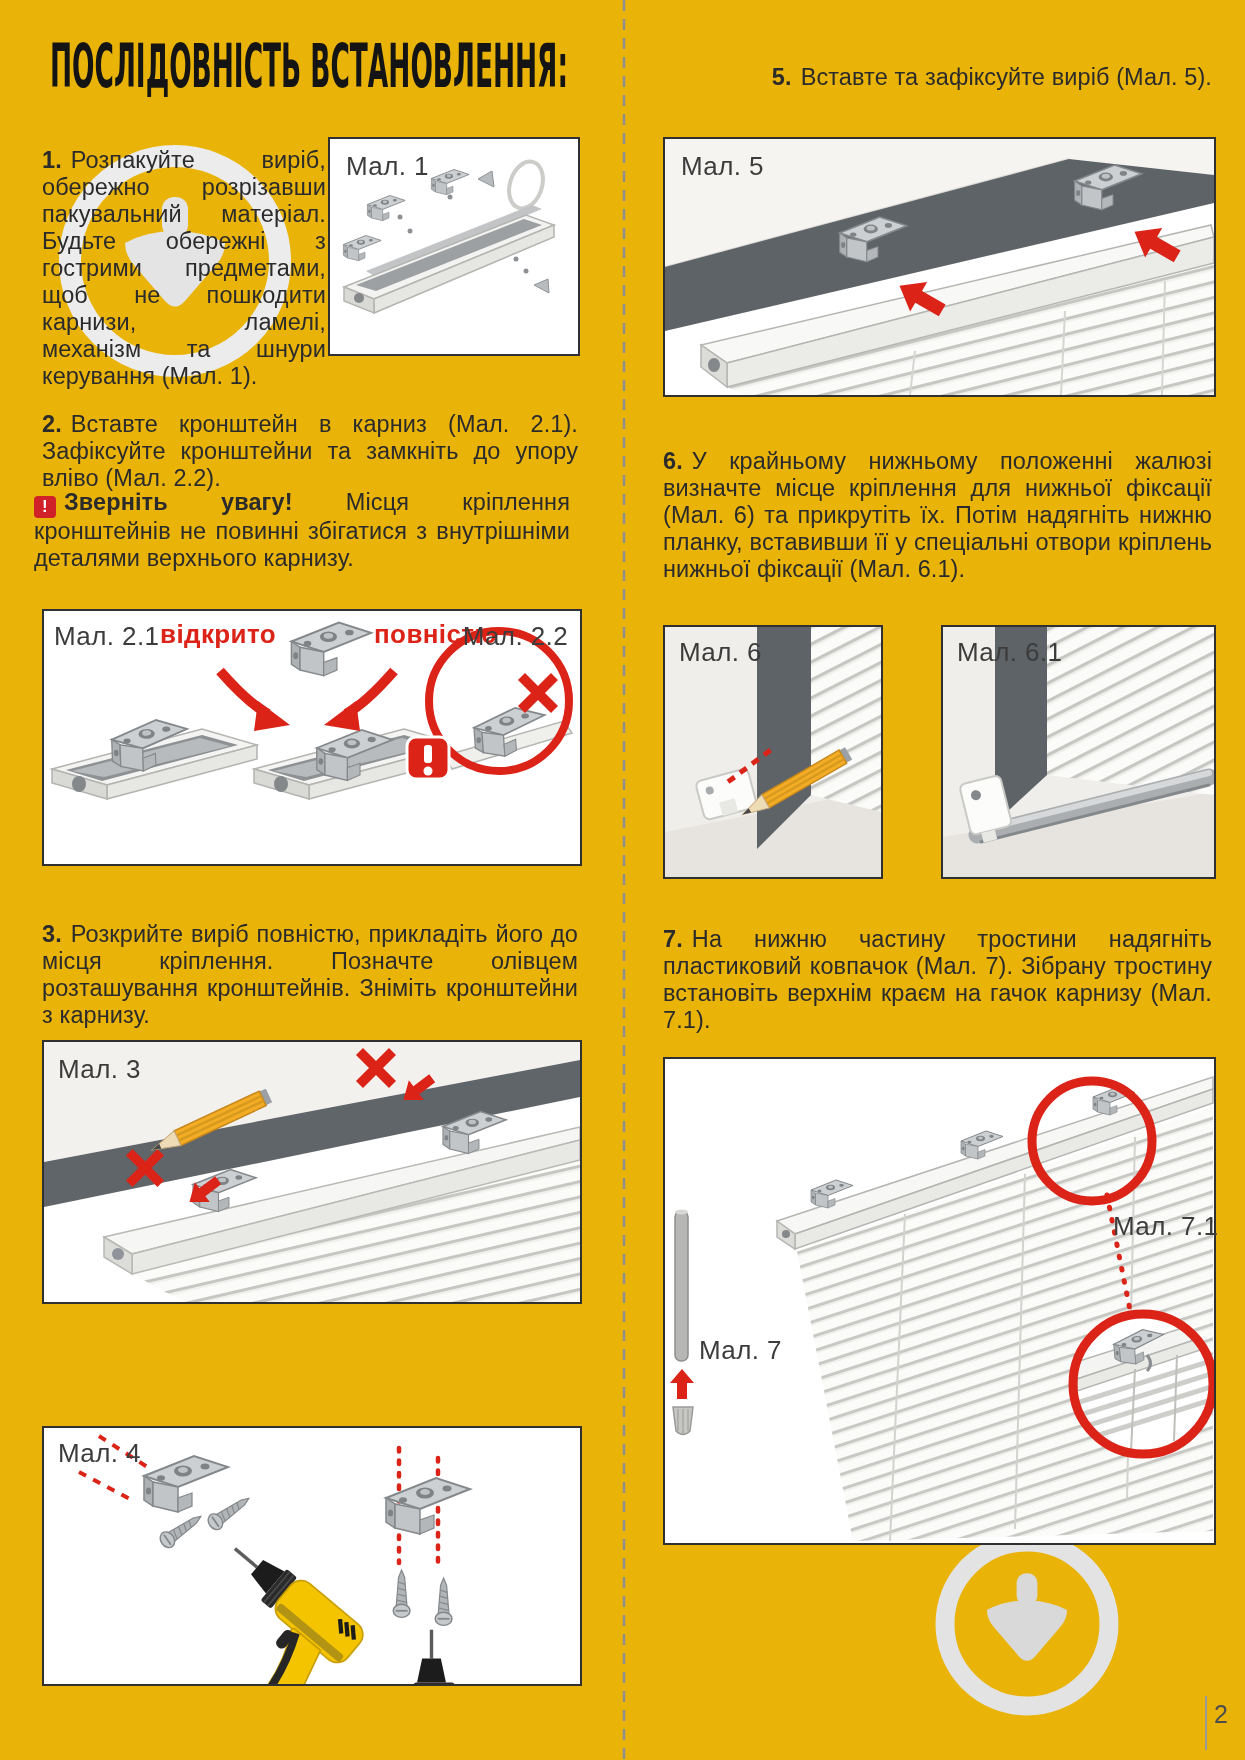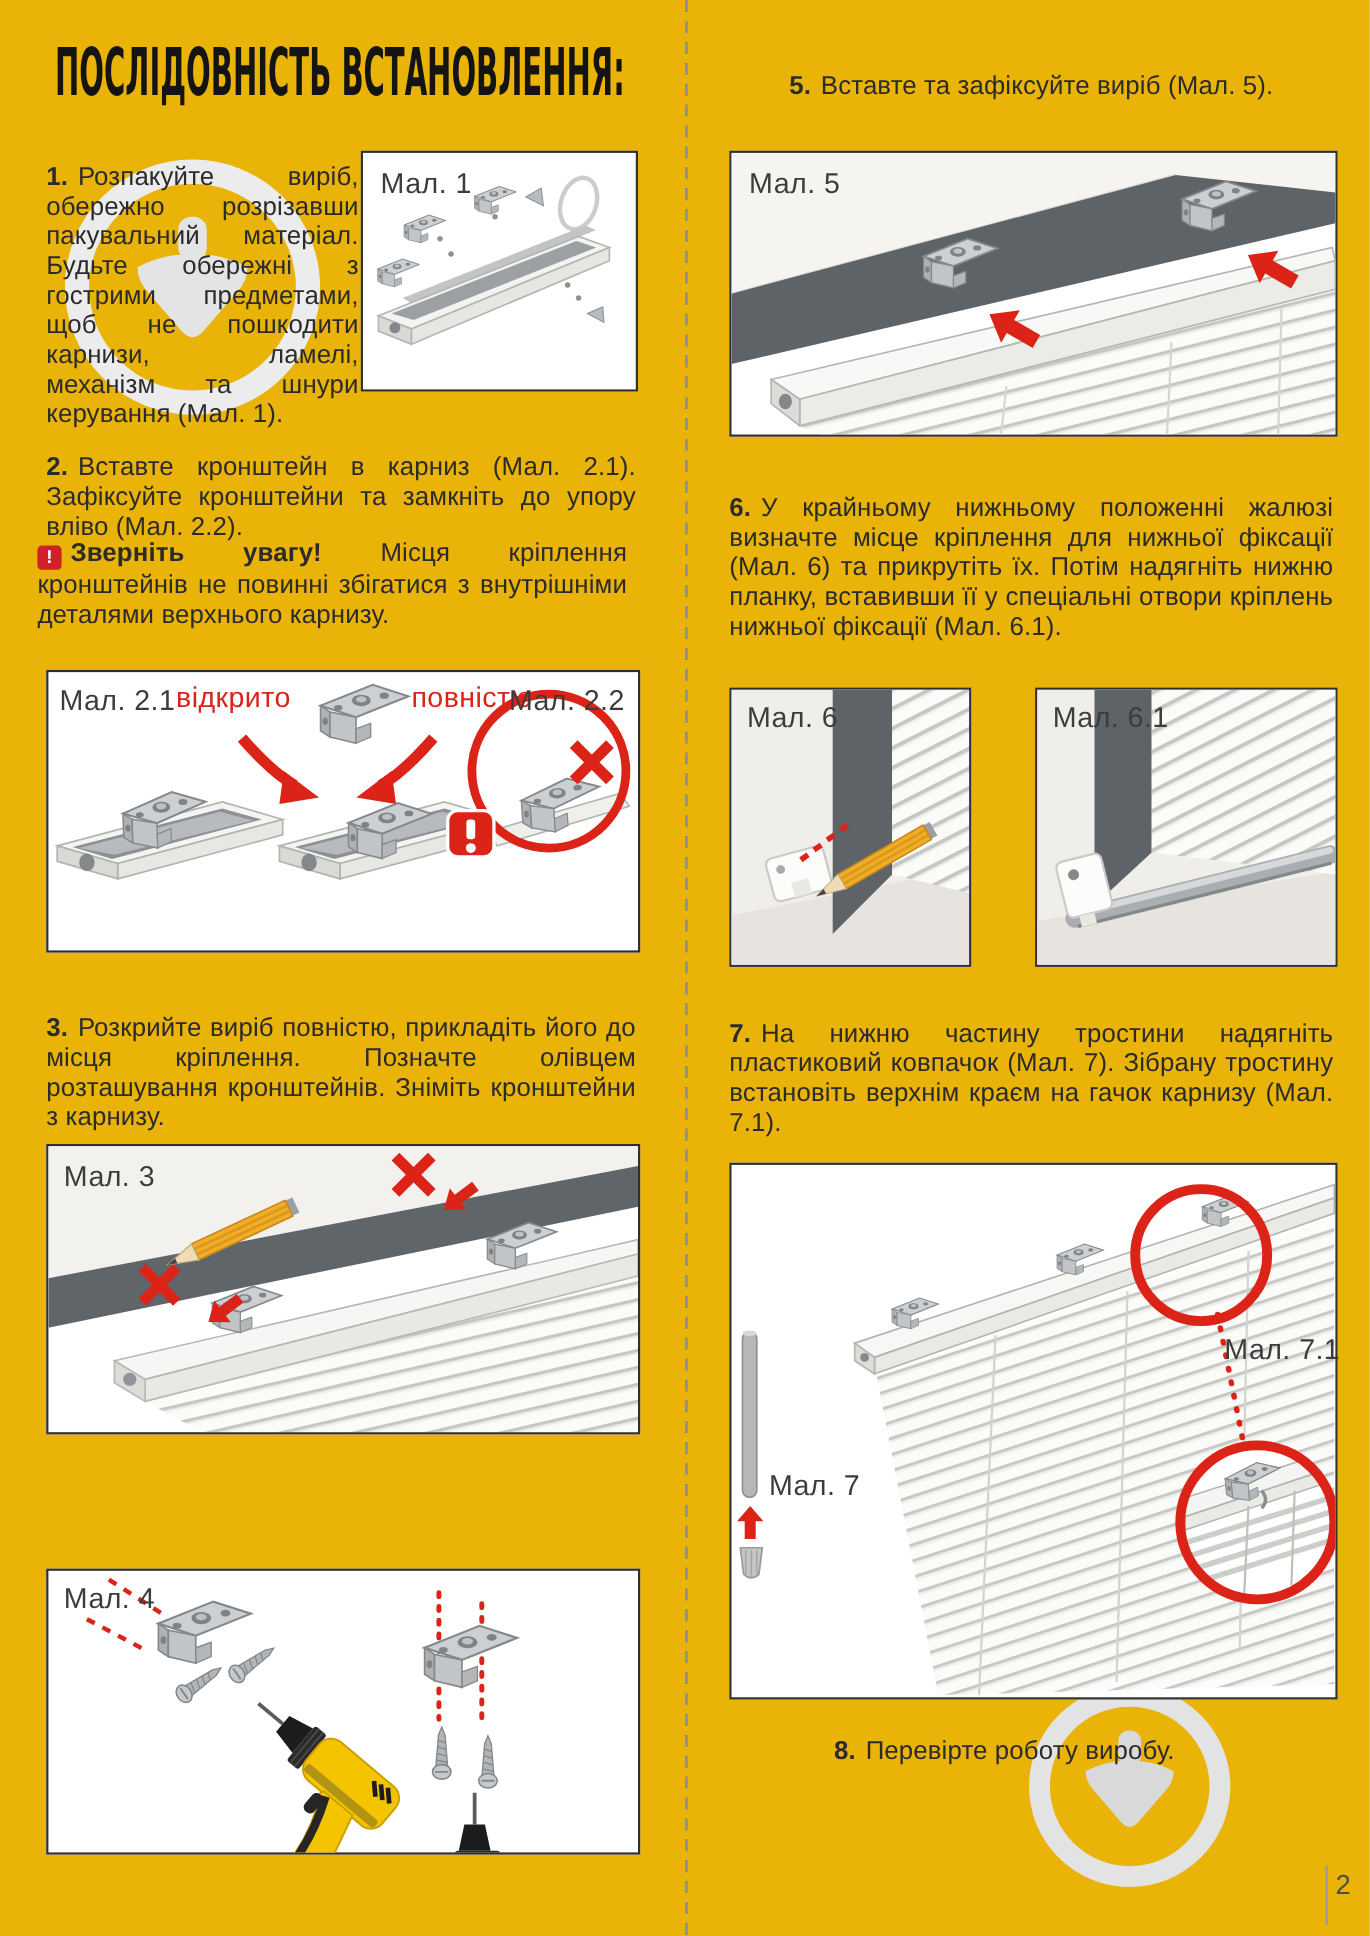--- a/index.html
+++ b/index.html
@@ -4,25 +4,25 @@
 <style>
   html,body{margin:0;padding:0;background:#cfcfcf;}
   .page{position:relative;width:1245px;height:1760px;background:#eab308;
         font-family:"Liberation Sans",sans-serif;color:#282828;overflow:hidden;margin:0 auto;}
   .title{position:absolute;left:50px;top:36px;font-family:"DejaVu Sans",sans-serif;
          font-weight:bold;font-size:60px;line-height:60px;color:#141414;white-space:nowrap;
          transform:scaleX(0.44);transform-origin:0 0;z-index:2;}
   .para{position:absolute;text-align:justify;font-size:23.5px;line-height:27px;
         letter-spacing:0.1px;color:#2b2b2b;z-index:2;}
   .para .num{font-weight:bold;margin-right:9px;}
-  .nojust{text-align:center;}
+  .nojust{text-align:right;}
   .figbox{position:absolute;border:2px solid #303030;background:#ffffff;z-index:1;}
   .figbox svg.ill{position:absolute;left:0;top:0;width:100%;height:100%;}
   .figlabel{position:absolute;font-size:26px;color:#3c3c3c;letter-spacing:0.4px;z-index:3;white-space:nowrap;}
-  .redlbl{font-weight:normal;color:#db2318;}
+  .redlbl{font-weight:bold;color:#db2318;}
   .att-icon{display:inline-block;width:22px;height:22px;background:#cf2127;color:#fff;
         border-radius:4px;text-align:center;font-weight:bold;font-size:17px;line-height:22px;
         margin-right:8px;vertical-align:-2px;}
   .wm{position:absolute;z-index:0;}
   .divider{position:absolute;left:0;top:0;z-index:0;}
   .vline{position:absolute;left:1205px;top:1696px;width:2px;height:54px;background:#9a9a9a;z-index:2;}
   .pagenum{position:absolute;left:1214px;top:1700px;font-size:25px;color:#4d4d4d;z-index:2;}
 </style>
 </head>
 <body>
@@ -407,20 +407,17 @@
           <line x1="512" y1="296" x2="509" y2="382"></line>
         </g>
         <path d="M482,296 q7,9 0,16" stroke="#8b8e91" stroke-width="3" fill="none"></path>
       </g>
       <circle cx="478" cy="325" r="70" fill="none" stroke="#db2318" stroke-width="9"></circle>
     </svg>
     <div class="figlabel" style="left:34px;top:276px">Мал. 7</div>
     <div class="figlabel" style="left:448px;top:152px">Мал. 7.1</div>
   </div>
 
-  <div class="para nojust" style="left:663px;top:1578px;width:500px">
-    <span class="num">8.</span><span>Перевірте роботу виробу.</span>
-  </div>
 
   <div class="vline"></div>
   <div class="pagenum">2</div>
 
 </div>
 
 </body></html>

